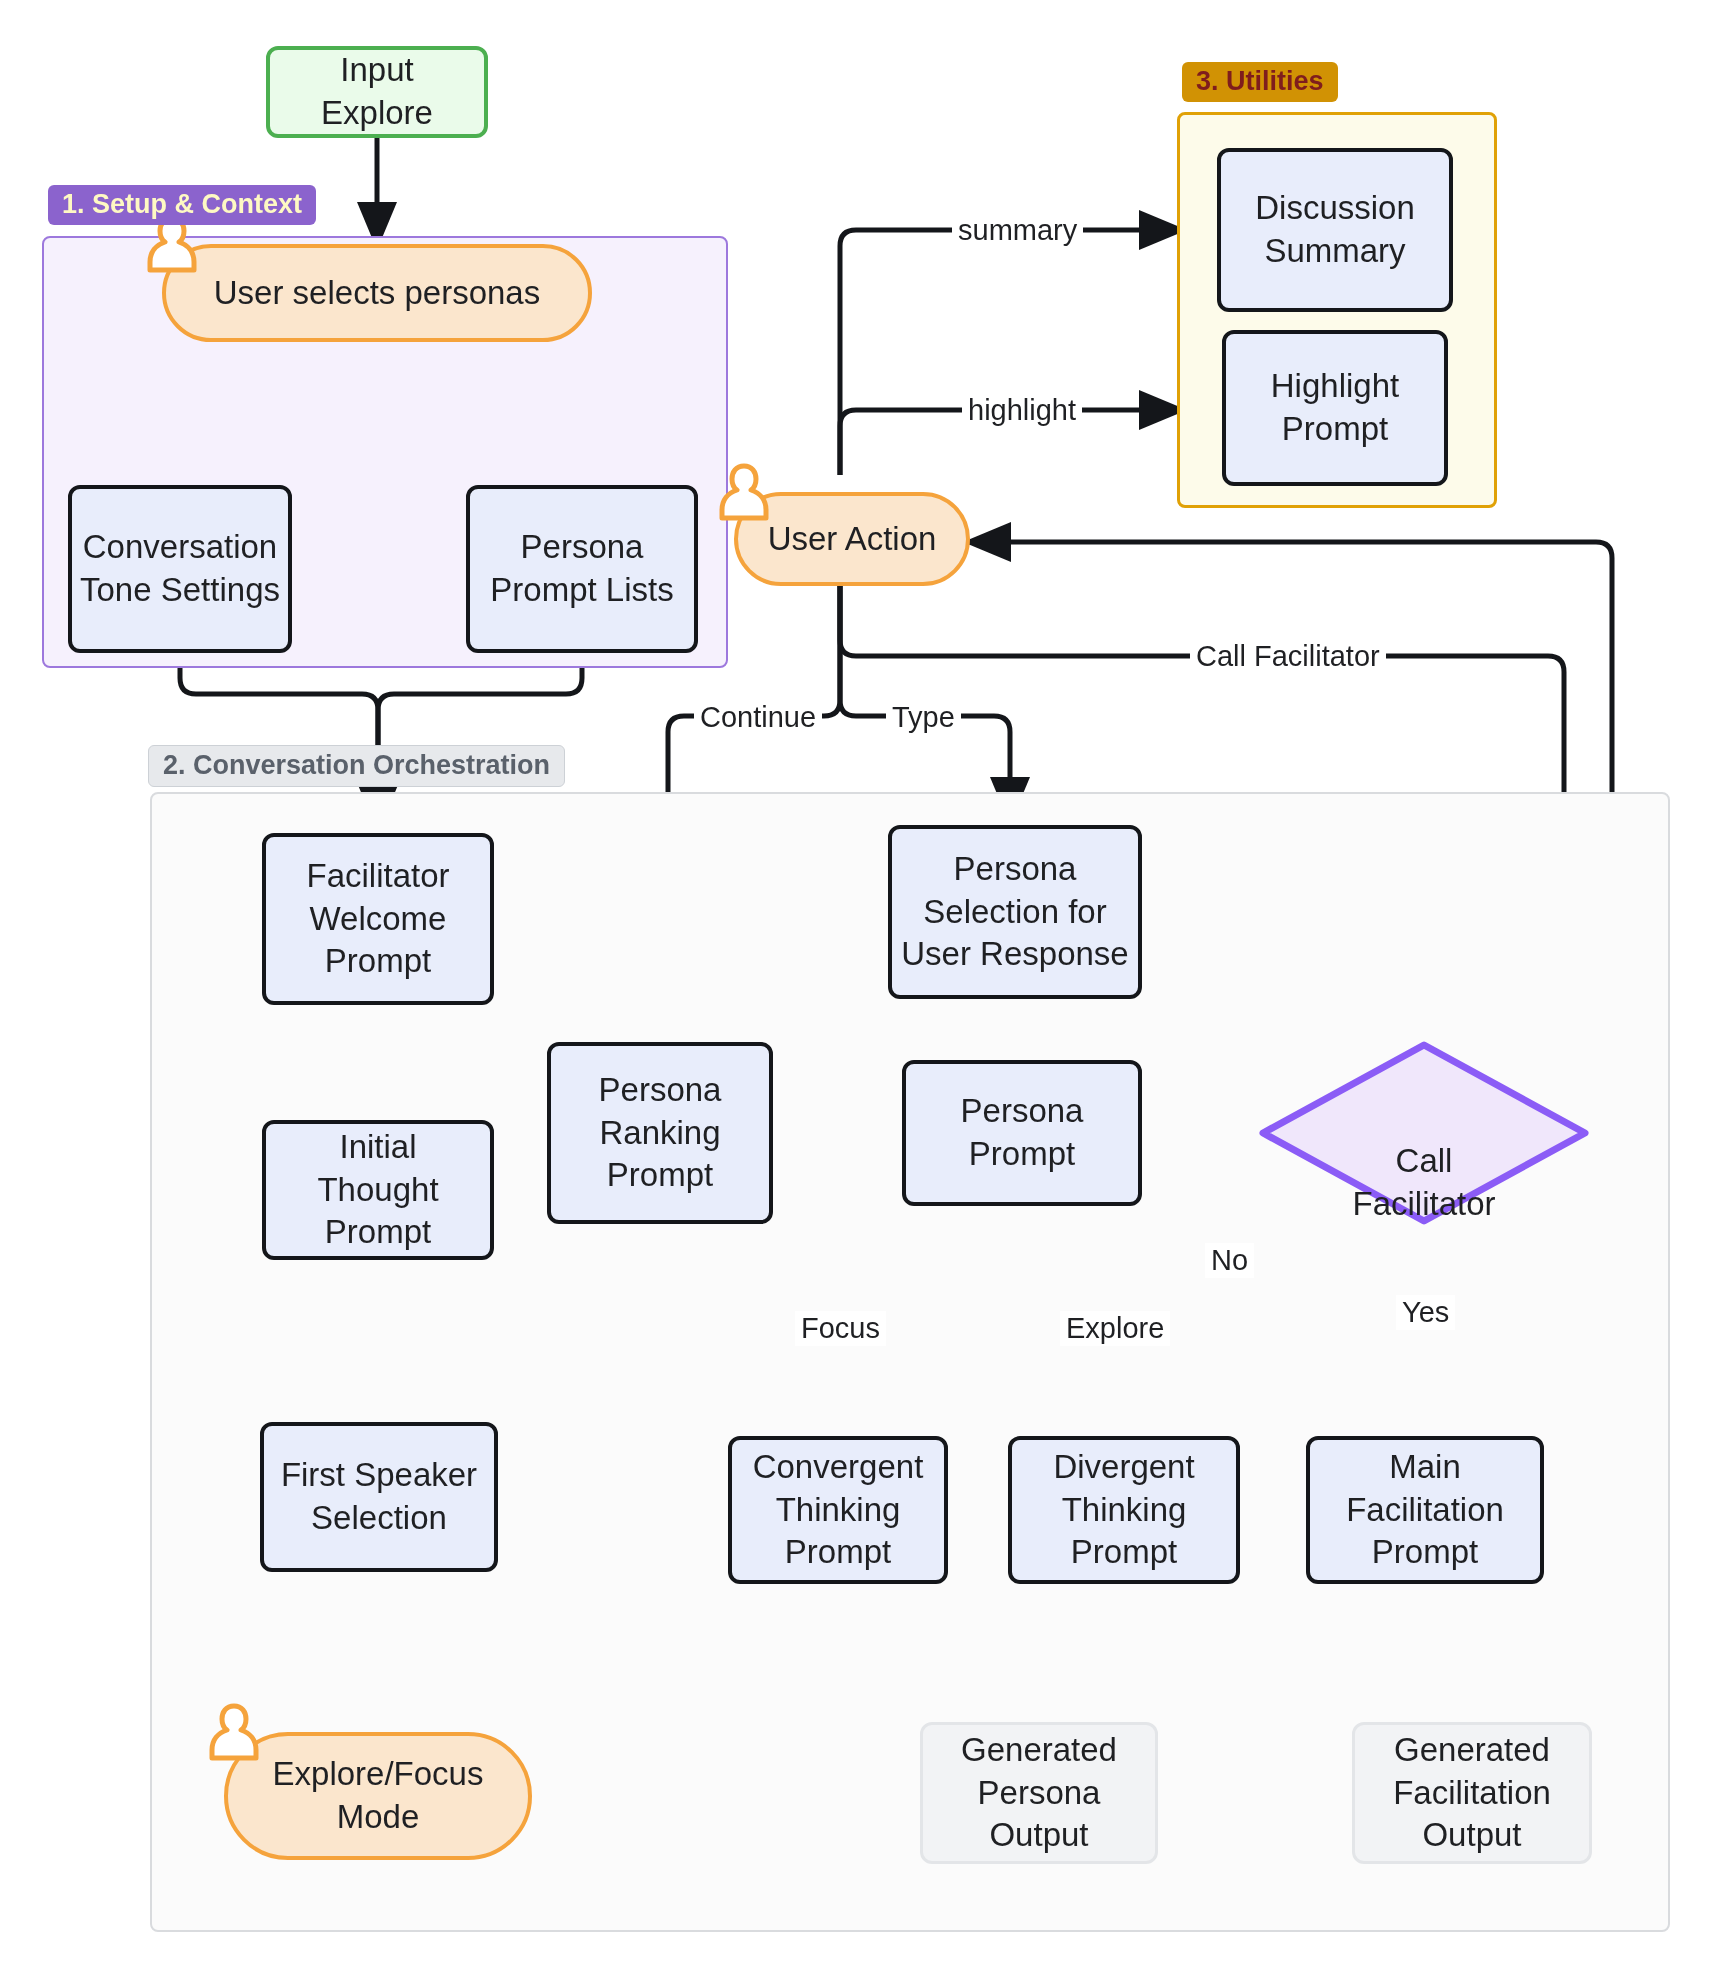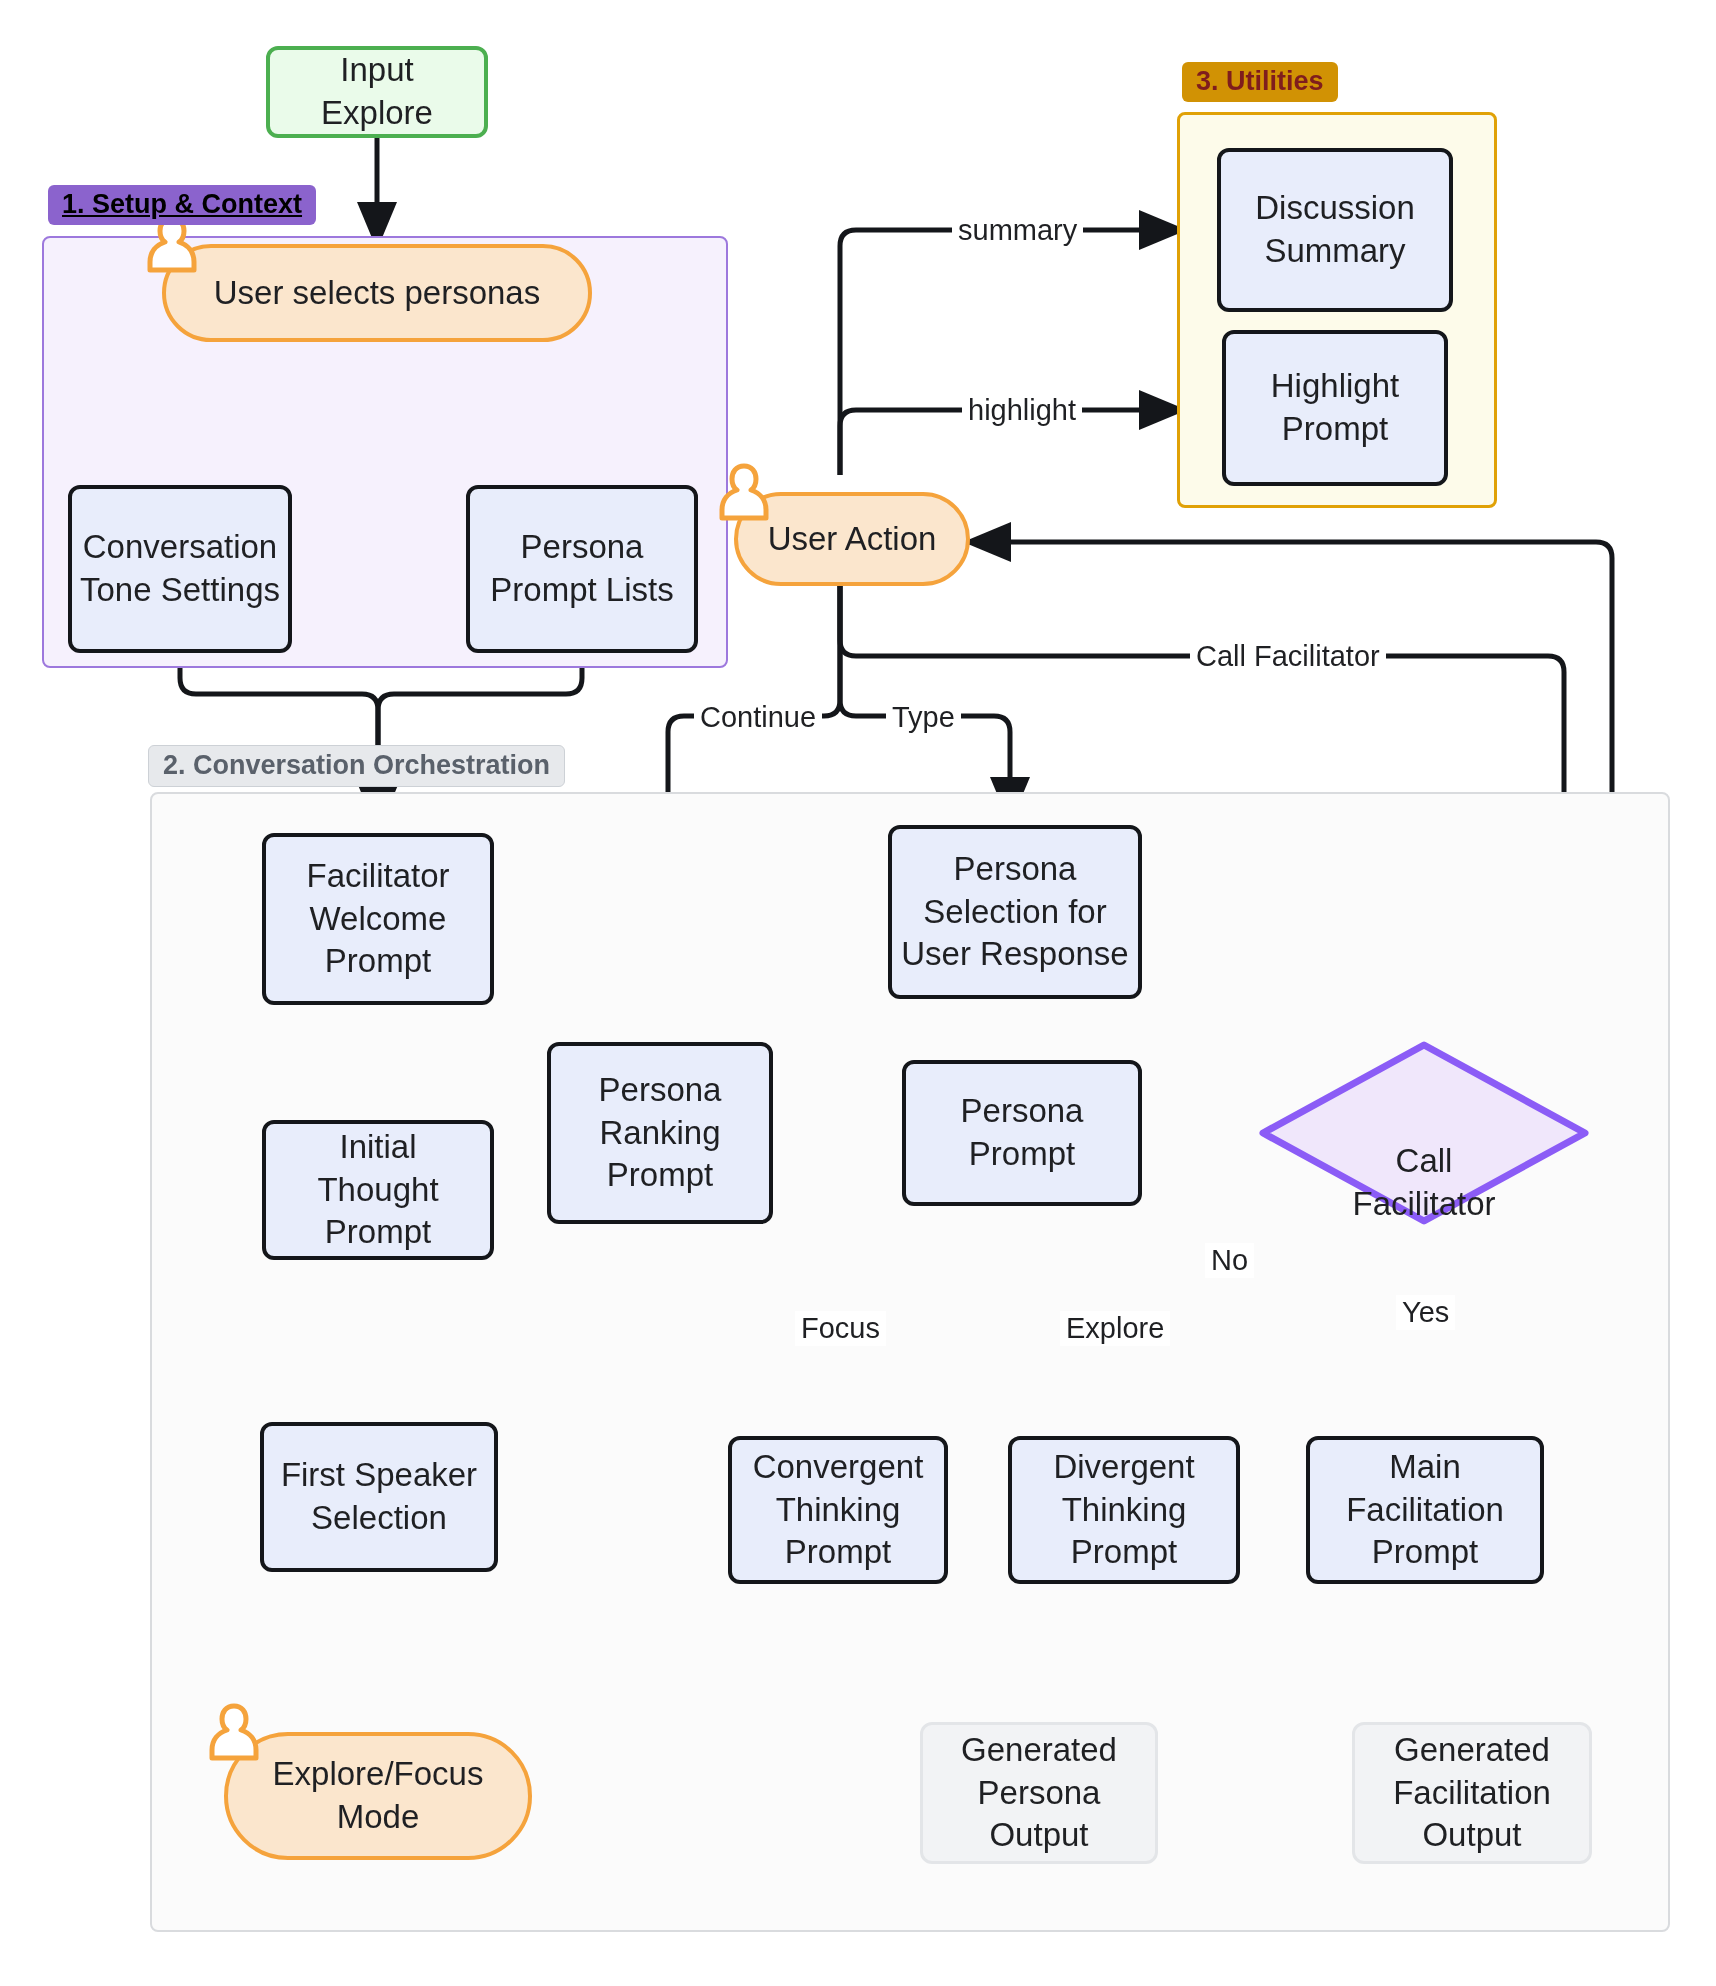--- a/index.html
+++ b/index.html
@@ -121,21 +121,21 @@
     position: absolute;
     box-sizing: border-box;
     font-weight: bold;
     font-size: 27px;
     padding: 6px 14px 7px 14px;
     border-radius: 6px;
     white-space: nowrap;
     z-index: 6;
     line-height: 1.0;
   }
-  .t-setup { background: #8b63cd; color: #000000; text-decoration: underline; }
+  .t-setup { background: #8b63cd; color: #fef9c3; }
   .t-orch  { background: #e7e9ec; color: #5a616b; border: 1px solid #cdd1d6; }
   .t-util  { background: #d19204; color: #7f1d1d; }
 
   
   .elabel {
     position: absolute;
     background: #ffffff;
     color: #1f2023;
     font-size: 29px;
     line-height: 1.0;

